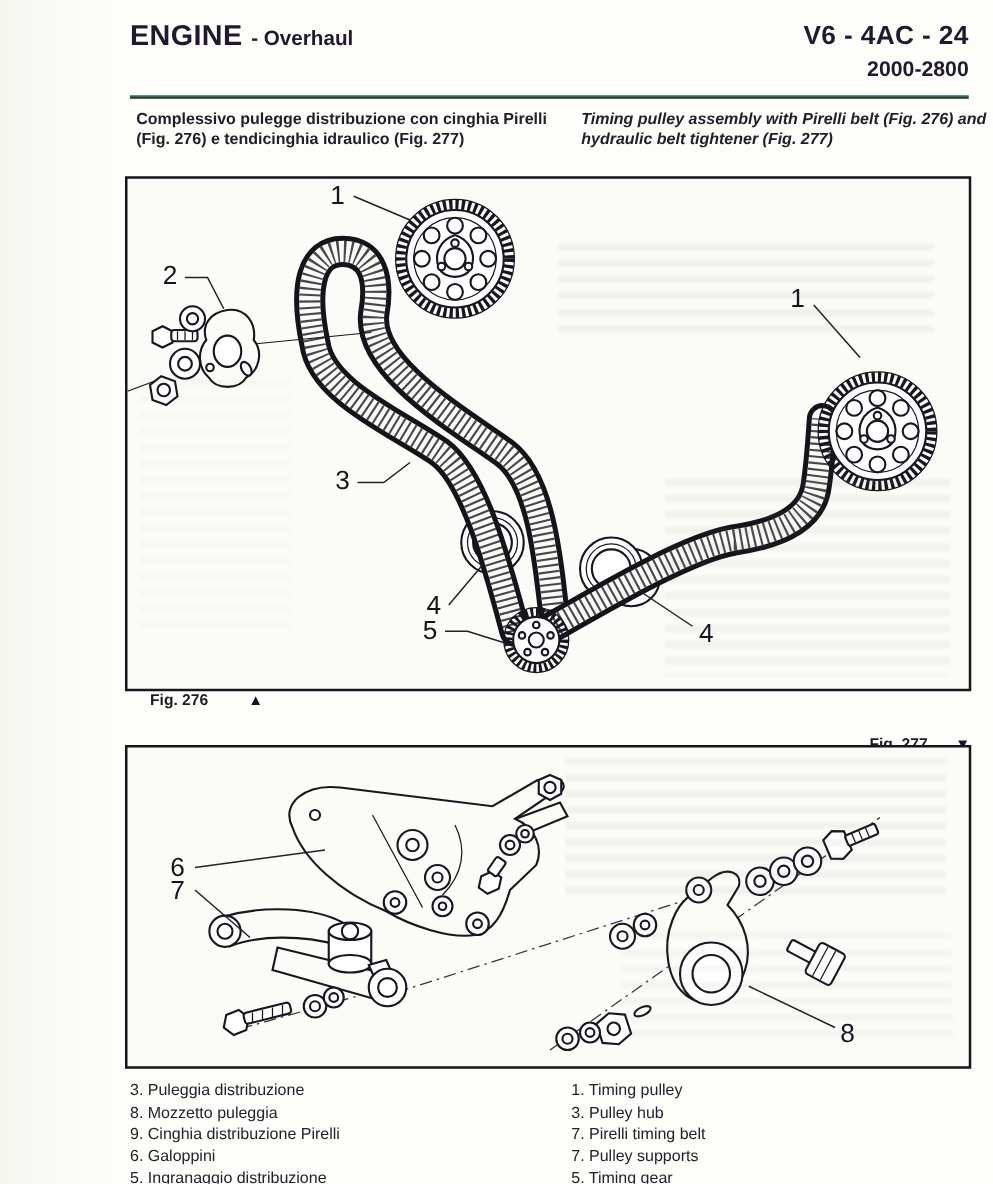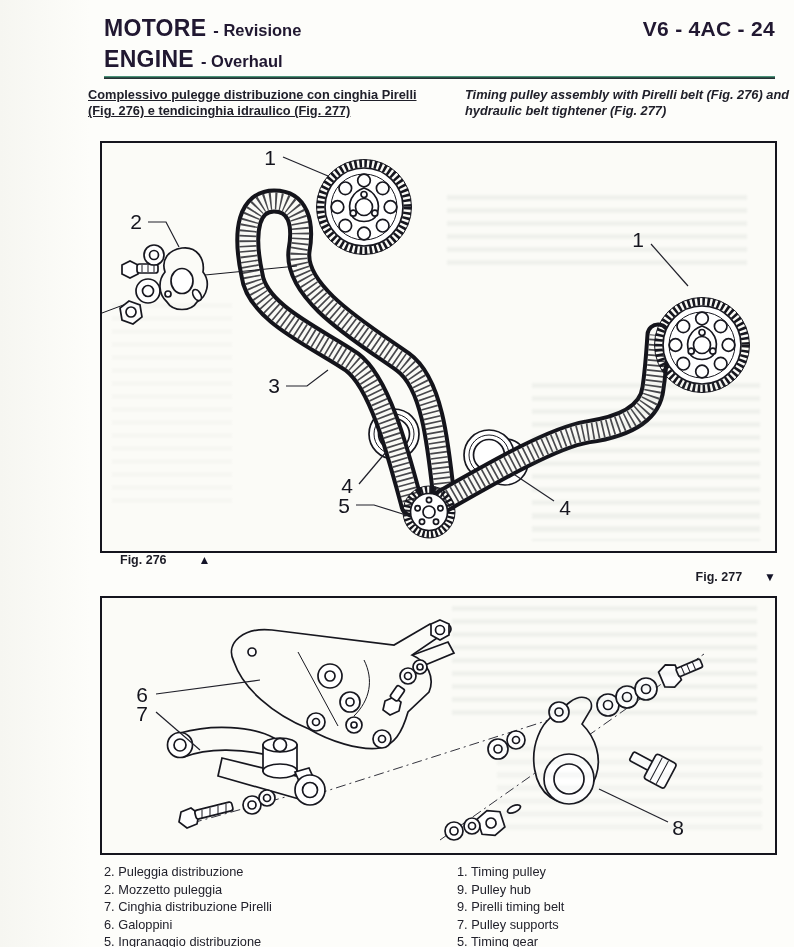--- a/index.html
+++ b/index.html
@@ -13,33 +13,33 @@
   .hdr-line{line-height:29px;white-space:nowrap;color:#211831;}
   .hdr-main{font-size:23px;font-weight:bold;letter-spacing:.3px;}
   .hdr-rest{font-size:16.5px;font-weight:bold;margin-left:7px;}
   .hdr-right{position:absolute;right:19px;top:14px;text-align:right;color:#211831;}
   .code-top{font-size:21px;font-weight:bold;line-height:29px;letter-spacing:.3px;}
   .code-bottom{font-size:17px;font-weight:bold;line-height:25px;}
   .rule{position:absolute;left:104px;width:671px;top:76px;height:3px;
         background:linear-gradient(180deg,#5bb493 0,#27473e 55%,#23232e 100%);}
   
   .intro{position:absolute;top:87px;font-size:12.8px;font-weight:bold;line-height:16px;color:#20202a;}
-  .intro.it{left:88px;width:340px;text-decoration:underline;}
+  .intro.it{left:109px;width:340px;}
   .intro.en{left:465px;width:330px;font-style:italic;}
   
   .figbox{position:absolute;left:100px;width:673px;border:2px solid #15151e;background:#fbfbf7;}
   #box276{top:141px;height:408px;}
   #box277{top:596px;height:255px;}
   .figbox svg{display:block;}
   .ghost{position:absolute;pointer-events:none;opacity:.5;filter:blur(1.1px);
          background:repeating-linear-gradient(180deg,rgba(105,122,112,.15) 0 5.5px,rgba(105,122,112,0) 5.5px 13px);}
   
   .figcap{position:absolute;font-size:12.5px;font-weight:bold;color:#1c1c26;white-space:nowrap;}
   #cap276{left:120px;top:553px;}
-  #cap277{right:18px;top:570px;}
+  #cap277{right:18px;top:588px;}
   .tri{margin-left:32px;font-size:12px;color:#141428;}
   
   .legend{position:absolute;top:863px;font-size:12.8px;line-height:17.6px;color:#22222c;}
   .legend.it{left:104px;}
   .legend.en{left:457px;}
   
   .pl{fill:#fbfbf7;stroke:#17171f;stroke-width:1.7;}
   .pw{fill:#ffffff;stroke:#17171f;stroke-width:1.7;}
   .t1{fill:none;stroke:#17171f;stroke-width:1;}
   .teeth{fill:none;stroke:#17171f;stroke-width:8;stroke-dasharray:2.6 2.4;}
@@ -49,28 +49,26 @@
   .bt{fill:none;stroke:#1b1b22;stroke-width:17;stroke-dasharray:1.7 3.4;opacity:.8;}
   .ld{stroke:#20202a;stroke-width:1.2;fill:none;}
   .dd{stroke:#33333d;stroke-width:1;fill:none;stroke-dasharray:10 4 2 4;}
   .co{font-family:"Liberation Sans",sans-serif;font-size:21px;font-weight:500;fill:#14141d;}
 </style>
 </head>
 <body>
 
 <div class="hdr-left">
   <div class="hdr-line">
-    <span class="hdr-main">MOTORE</span><span class="hdr-rest">- Revisione</span>
-  </div>
-  <div class="hdr-line">
     <span class="hdr-main">ENGINE</span><span class="hdr-rest">- Overhaul</span>
   </div>
 </div>
 <div class="hdr-right">
   <div class="code-top">V6 - 4AC - 24</div>
+  <div class="code-bottom">2000-2800</div>
 </div>
 <div class="rule"></div>
 
 <div class="intro it">Complessivo pulegge distribuzione con cinghia Pirelli (Fig. 276) e tendicinghia idraulico (Fig. 277)</div>
 <div class="intro en">Timing pulley assembly with Pirelli belt (Fig. 276) and hydraulic belt tightener (Fig. 277)</div>
 
 <div class="figbox" id="box276">
   <div class="ghost" style="left:345px;top:52px;width:300px;height:78px;"></div>
   <div class="ghost" style="left:430px;top:240px;width:228px;height:158px;"></div>
   <div class="ghost" style="left:10px;top:160px;width:120px;height:200px;opacity:.22;"></div>
@@ -308,25 +306,25 @@
       <path class="ld" d="M 54,114 L 98,152"></path>
       <path class="ld" d="M 566,224 L 497,191"></path>
       <text class="co" x="40" y="96" text-anchor="middle" dominant-baseline="central">6</text>
       <text class="co" x="40" y="115" text-anchor="middle" dominant-baseline="central">7</text>
       <text class="co" x="576" y="229" text-anchor="middle" dominant-baseline="central">8</text>
     </g>
   </svg>
 </div>
 
 <div class="legend it">
-  <div>2. Puleggia distribuzione</div>
-  <div>2. Mozzetto puleggia</div>
-  <div>7. Cinghia distribuzione Pirelli</div>
+  <div>3. Puleggia distribuzione</div>
+  <div>8. Mozzetto puleggia</div>
+  <div>9. Cinghia distribuzione Pirelli</div>
   <div>6. Galoppini</div>
   <div>5. Ingranaggio distribuzione</div>
 </div>
 <div class="legend en">
   <div>1. Timing pulley</div>
-  <div>9. Pulley hub</div>
-  <div>9. Pirelli timing belt</div>
+  <div>3. Pulley hub</div>
+  <div>7. Pirelli timing belt</div>
   <div>7. Pulley supports</div>
   <div>5. Timing gear</div>
 </div>
 
 </body></html>

